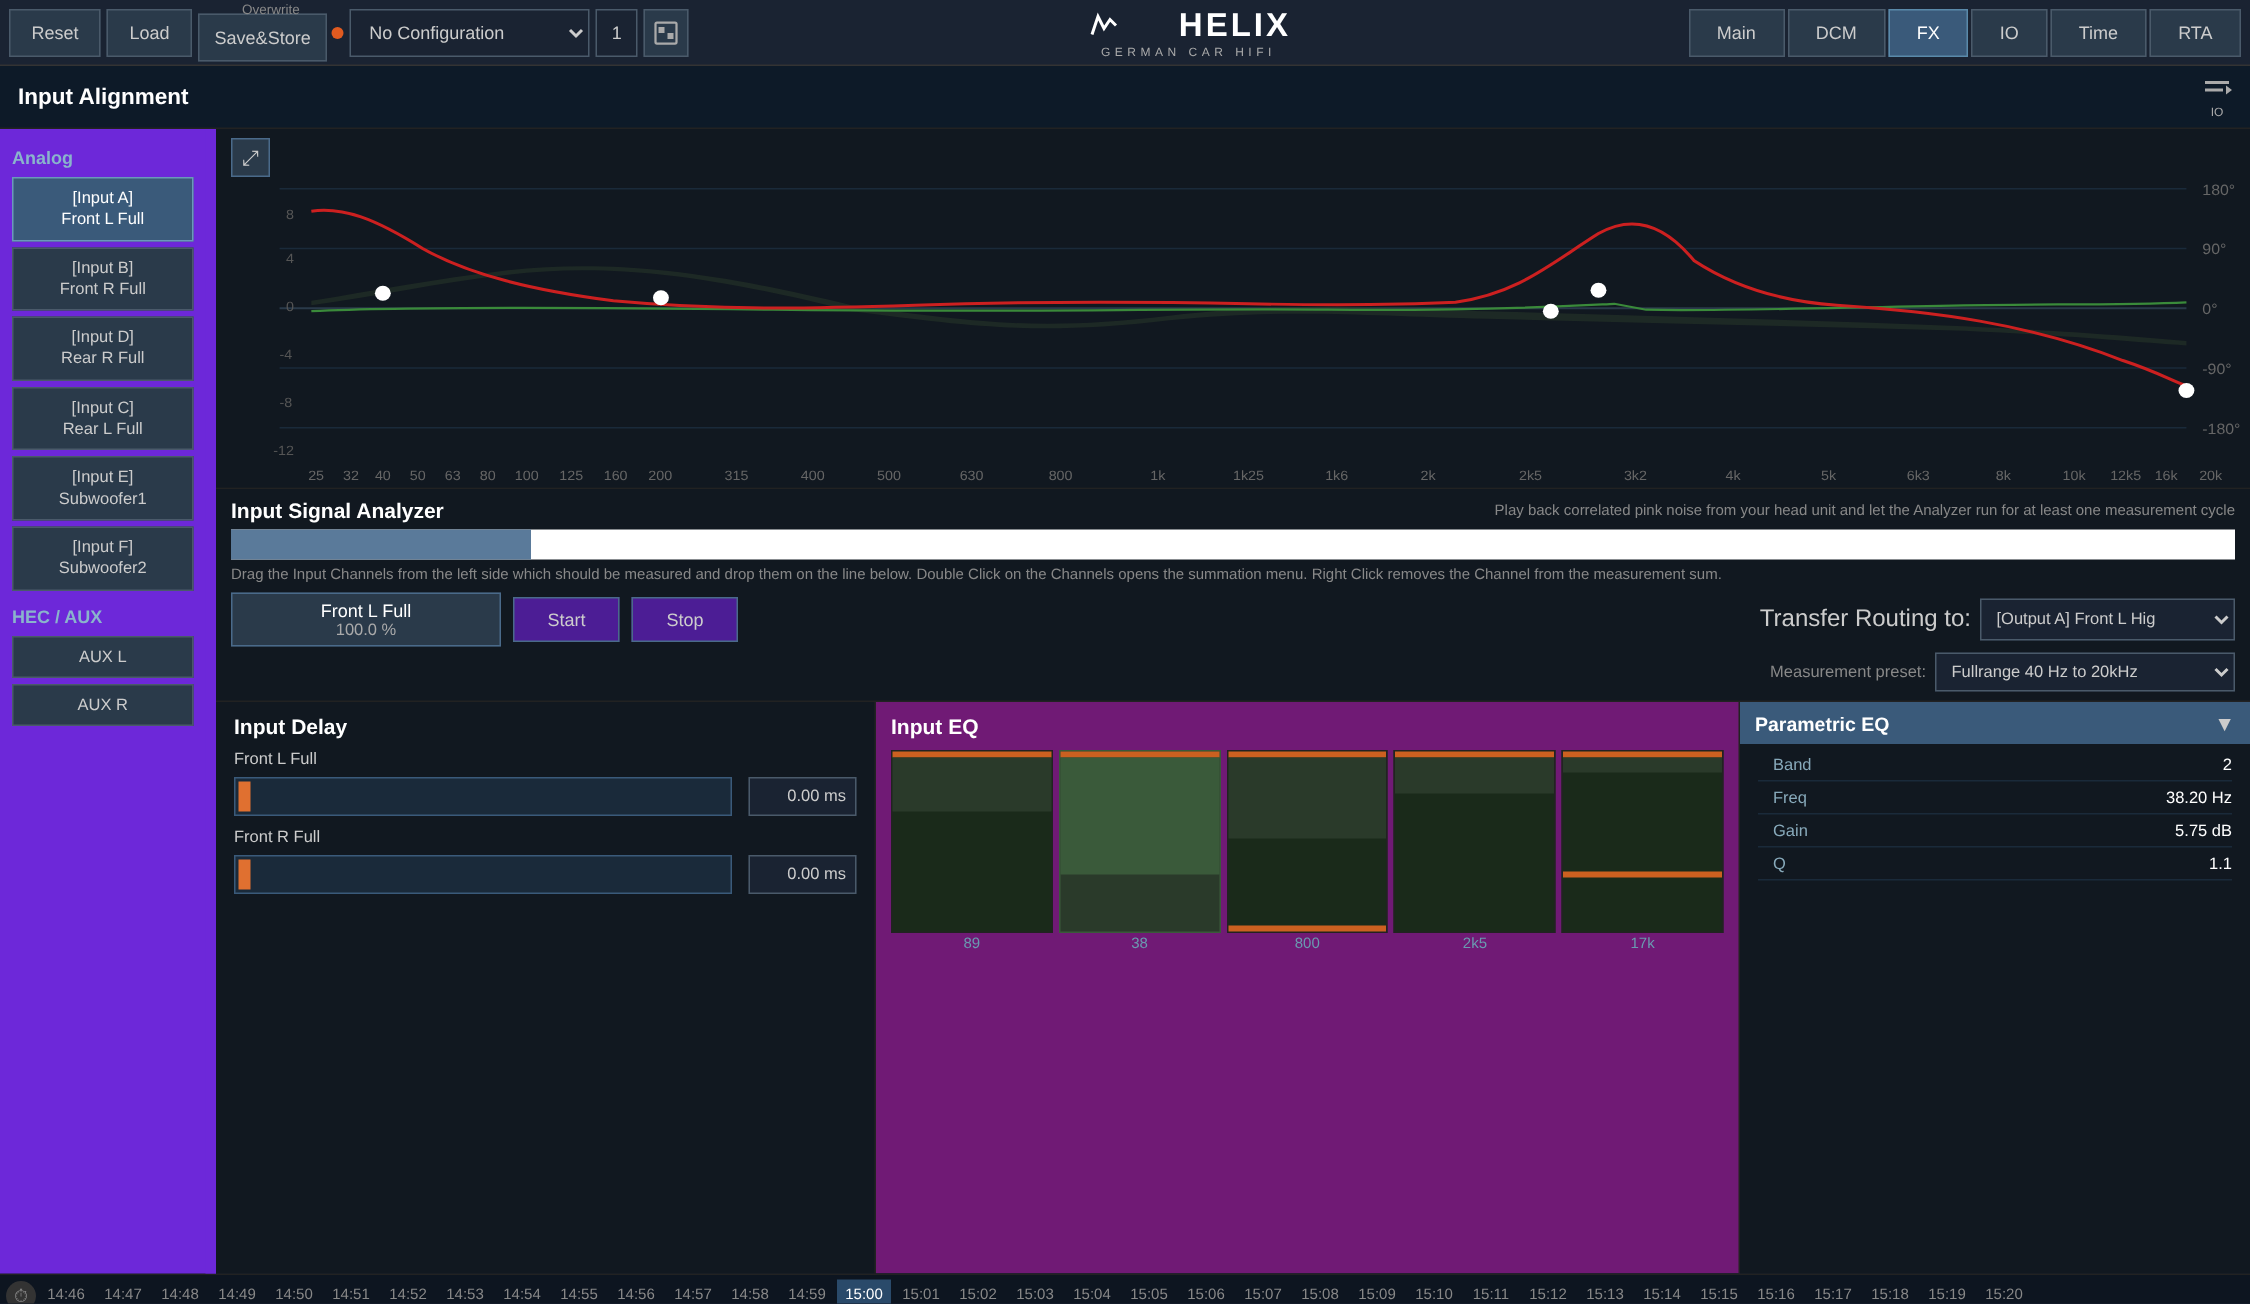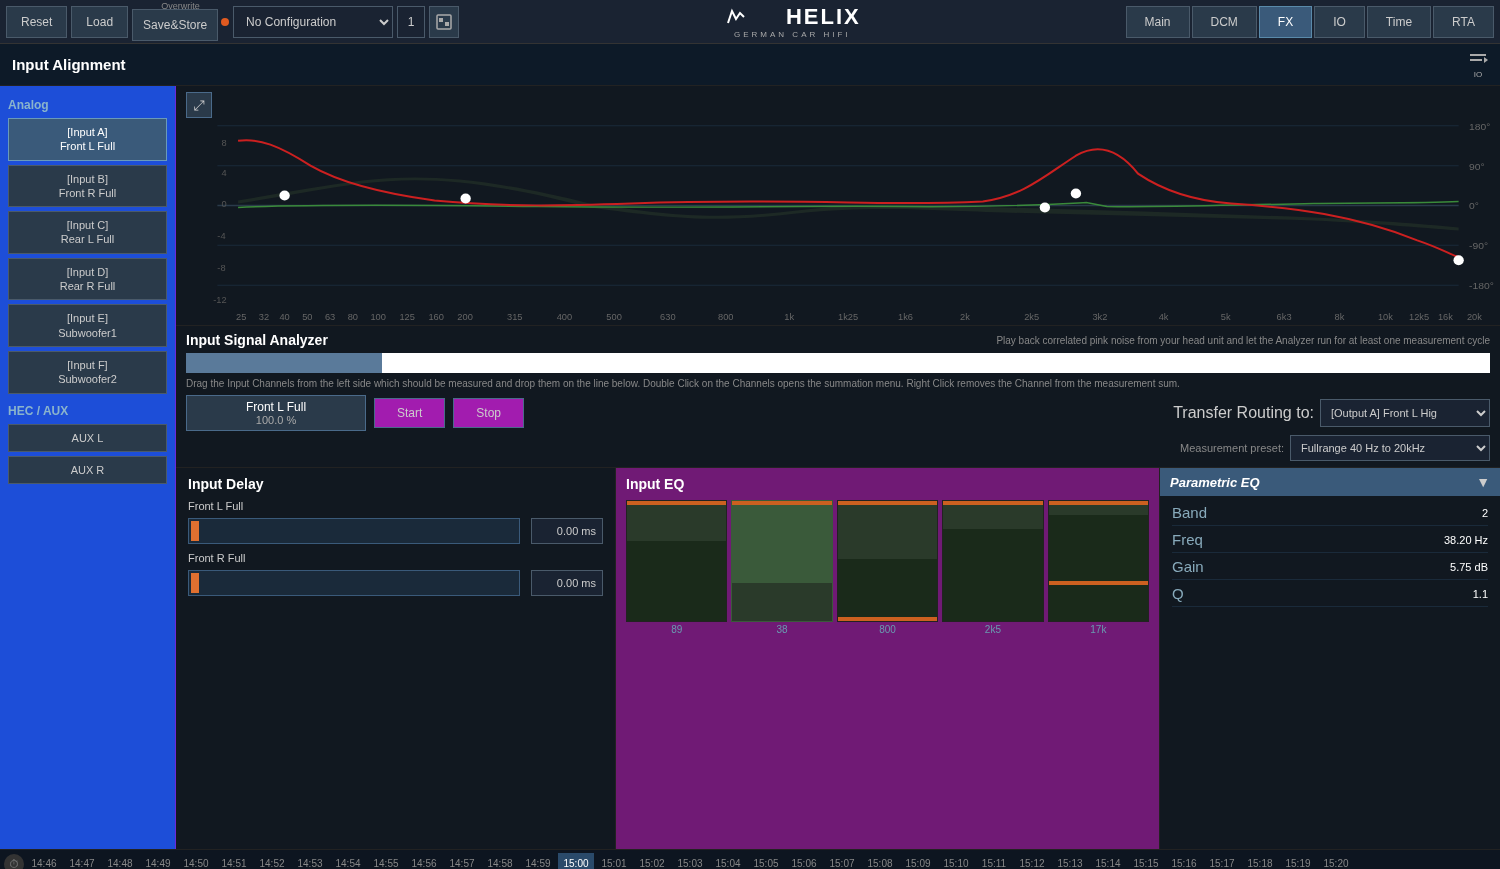--- a/index.html
+++ b/index.html
@@ -128,24 +128,24 @@
     }
 
     
     .main-layout {
       display: flex;
       height: calc(869px - 44px - 34px - 28px);
     }
 
     
     .sidebar {
-      width: 176px;
-      background: #1d4ed8;
+      width: 144px;
+      background: #6d28d9;
       padding: 8px 8px;
-      border-right: 1px solid #6d28d9;
+      border-right: 7px solid #6d28d9;
       flex-shrink: 0;
     }
     .sidebar-group-label {
       color: #8ab4cc;
       font-size: 12px;
       font-weight: bold;
       margin-bottom: 6px;
       margin-top: 4px;
     }
     .sidebar-btn {
@@ -256,21 +256,21 @@
     }
     .channel-name {
       color: #fff;
       font-size: 12px;
     }
     .channel-pct {
       color: #aaa;
       font-size: 11px;
     }
     .start-btn, .stop-btn {
-      background: #a21caf;
+      background: #4c1d95;
       color: #ccc;
       border: 1px solid #4a6a8a;
       padding: 5px 22px;
       cursor: pointer;
       font-size: 12px;
       height: 30px;
     }
     .transfer-routing {
       margin-left: auto;
       display: flex;
@@ -395,36 +395,36 @@
       background: #3a5a7a;
       padding: 6px 10px;
       display: flex;
       align-items: center;
       justify-content: space-between;
     }
     .parametric-eq-title {
       color: #fff;
       font-size: 13px;
       font-weight: bold;
-      font-style: italic;
     }
     .parametric-eq-body {
       padding: 8px 12px;
     }
     .eq-param-row {
       display: flex;
       align-items: center;
       margin-bottom: 5px;
       border-bottom: 1px solid #1a2a3a;
       padding-bottom: 4px;
     }
     .eq-param-label {
       color: #8ab;
       width: 50px;
-      font-size: 15px;
+      font-size: 11px;
+      margin-left: 10px;
     }
     .eq-param-value {
       color: #fff;
       font-size: 11px;
       text-align: right;
       flex: 1;
     }
 
     
     .time-bar {
@@ -519,22 +519,22 @@
     <span style="font-size:8px;">IO</span>
   </div>
 </div>
 
 <div class="main-layout">
 
   <div class="sidebar">
     <div class="sidebar-group-label">Analog</div>
     <button class="sidebar-btn active">[Input A]<br>Front L Full</button>
     <button class="sidebar-btn">[Input B]<br>Front R Full</button>
+    <button class="sidebar-btn">[Input D]<br>Rear R Full</button>
     <button class="sidebar-btn">[Input C]<br>Rear L Full</button>
-    <button class="sidebar-btn">[Input D]<br>Rear R Full</button>
     <button class="sidebar-btn">[Input E]<br>Subwoofer1</button>
     <button class="sidebar-btn">[Input F]<br>Subwoofer2</button>
 
     <div class="sidebar-group-label" style="margin-top:10px;">HEC / AUX</div>
     <button class="sidebar-btn">AUX L</button>
     <button class="sidebar-btn">AUX R</button>
   </div>
 
   <div class="content-area">
 

